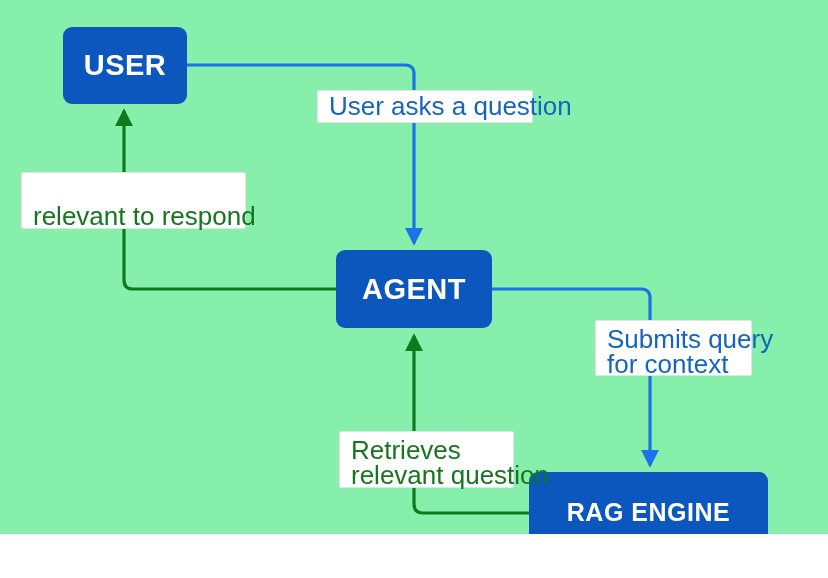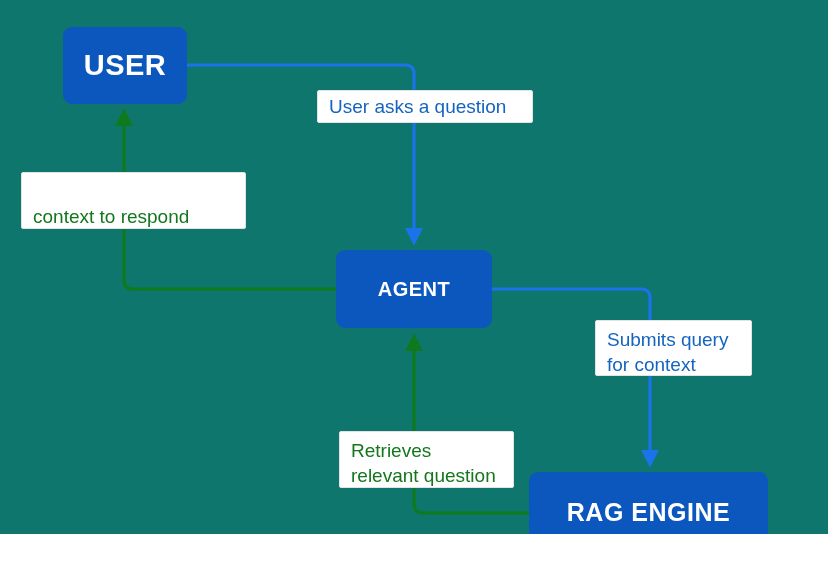--- a/index.html
+++ b/index.html
@@ -8,21 +8,21 @@
     padding: 0;
     background: #ffffff;
   }
   body {
     font-family: "Liberation Sans", sans-serif;
   }
   #diagram-root {
     position: relative;
     width: 828px;
     height: 534px;
-    background: #0f766e;
+    background: #86efac;
     overflow: hidden;
   }
   #edge-layer {
     position: absolute;
     left: 0;
     top: 0;
     width: 828px;
     height: 578px;
   }
   .node {
@@ -44,38 +44,38 @@
     top: 27px;
     width: 124px;
     height: 77px;
     font-size: 29px;
   }
   #node-agent {
     left: 336px;
     top: 250px;
     width: 156px;
     height: 78px;
-    font-size: 20px;
+    font-size: 29px;
   }
   #node-rag {
     left: 529px;
     top: 472px;
     width: 239px;
     height: 81px;
     font-size: 25px;
   }
   .edge-label {
     position: absolute;
     box-sizing: border-box;
     background: #ffffff;
     border: 1px solid #e3e3e3;
     border-radius: 2px;
     padding: 6px 11px 7px 11px;
     font-family: "Liberation Sans", sans-serif;
-    font-size: 19px;
+    font-size: 26px;
     line-height: 25px;
     white-space: pre;
     z-index: 4;
   }
   .edge-label.blue { color: #1564c0; }
   .edge-label.green { color: #14761d; }
   #label-user-asks {
     left: 317px;
     top: 90px;
     width: 216px;
@@ -133,15 +133,15 @@
   <div class="node" id="node-agent">AGENT</div>
 
   <div class="node" id="node-rag">RAG ENGINE</div>
 
   <div class="edge-label blue" id="label-user-asks">User asks a question</div>
 
   <div class="edge-label blue" id="label-submits-query"><span>Submits query</span><br><span>for context</span></div>
 
   <div class="edge-label green" id="label-retrieves-context"><span>Retrieves</span><br><span>relevant question</span></div>
 
-  <div class="edge-label green" id="label-uses-question"><br><span>context to respond</span></div>
+  <div class="edge-label green" id="label-uses-question"><br><span>relevant to respond</span></div>
 
 </div>
 
 </body></html>

